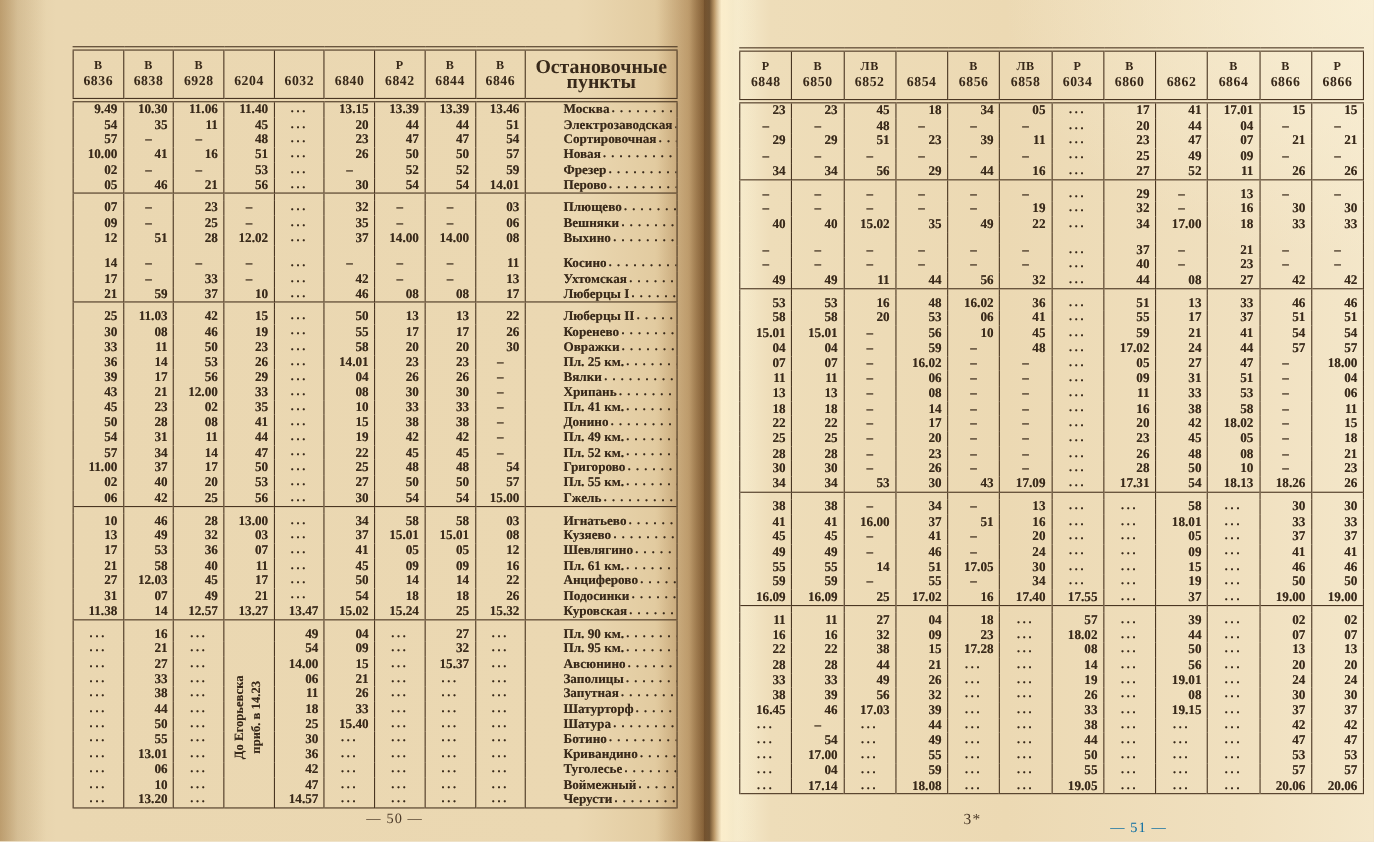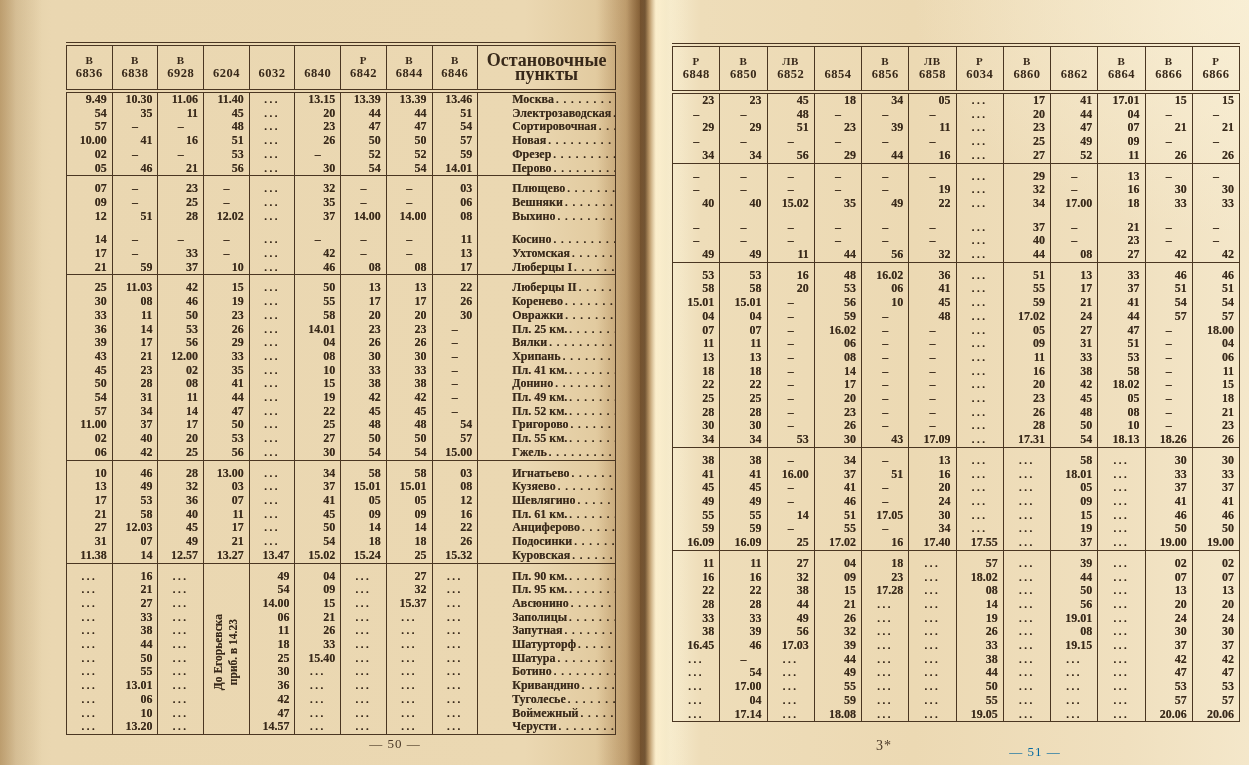--- a/index.html
+++ b/index.html
@@ -82,21 +82,21 @@
   td.note-td{vertical-align:middle;text-align:center;}
   .note{
     writing-mode:vertical-rl;transform:rotate(180deg);
     margin:0 auto;white-space:nowrap;
     font-size:11.5px;font-weight:700;line-height:15px;
   }
   .note span{display:block;}
 
   .footer-txt{position:absolute;font-size:13px;font-weight:400;letter-spacing:1px;color:#453télé;}
   .footer-txt, .mark-txt{color:#453télé;}
-  #left-page-num{left:333px;top:736px;width:124px;text-align:center;color:#4a3826;}
+  #left-page-num{left:333px;top:736px;width:124px;color:#4a3826;}
   #star-mark{left:876px;top:738px;font-size:14px;color:#4a3826;}
   #right-page-num{left:973px;top:744px;width:124px;text-align:center;color:#0369a1;}
 </style>
 </head>
 <body>
 
 <div class="book">
   <div class="page-left"></div>
   <div class="page-right"></div>
   <div class="edge-left"></div>

